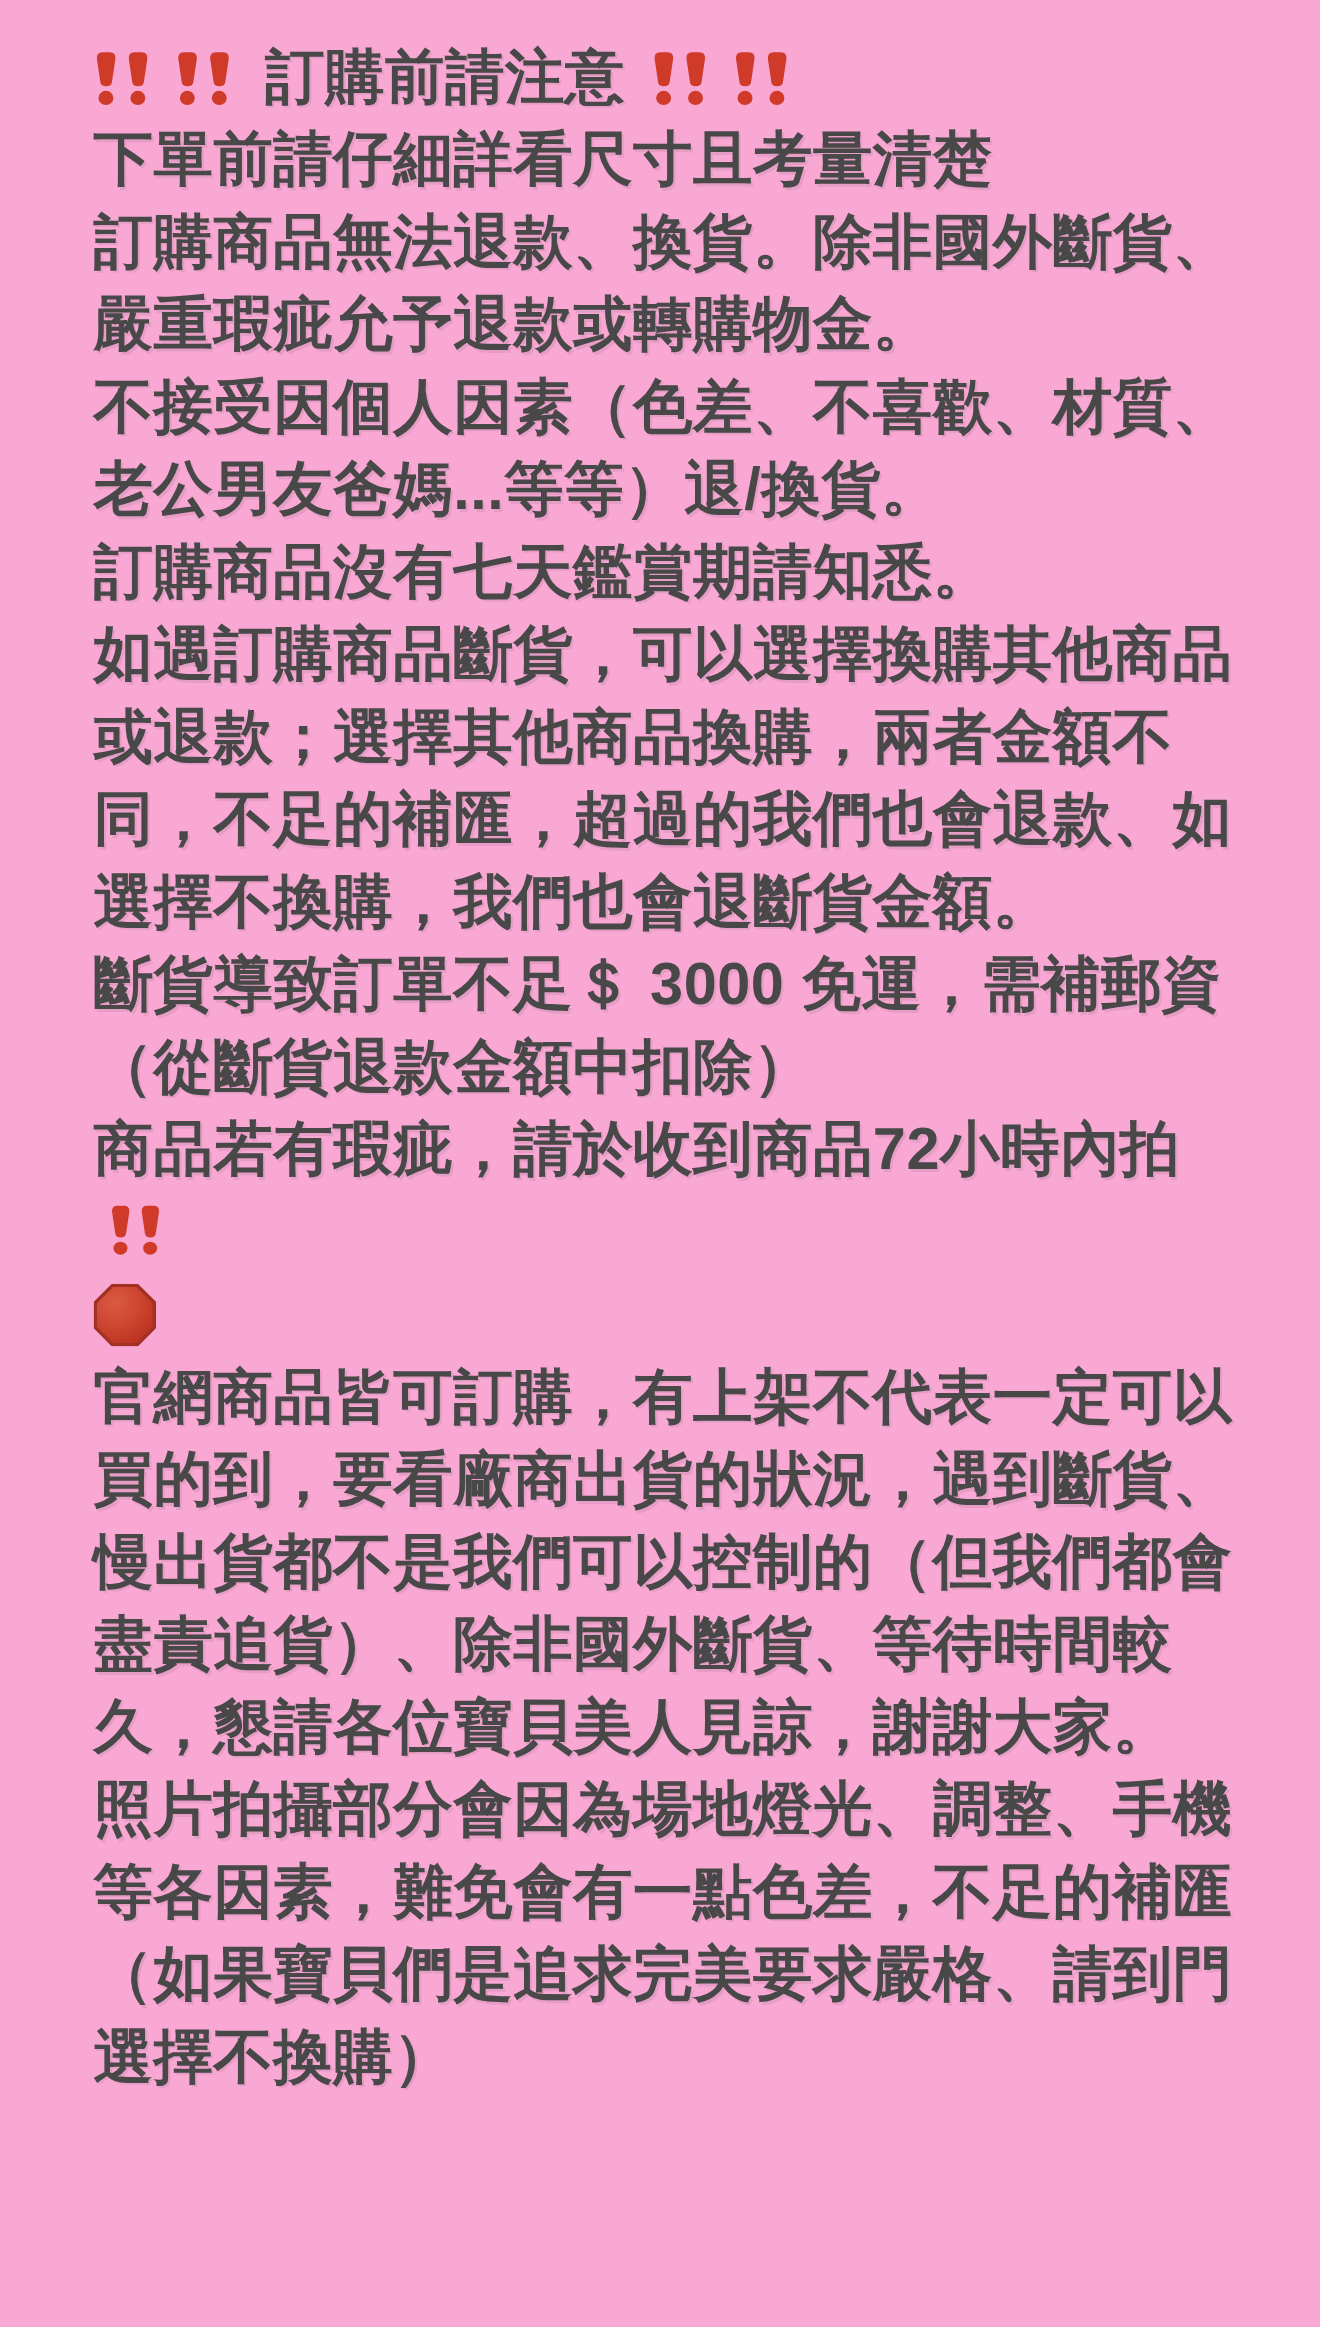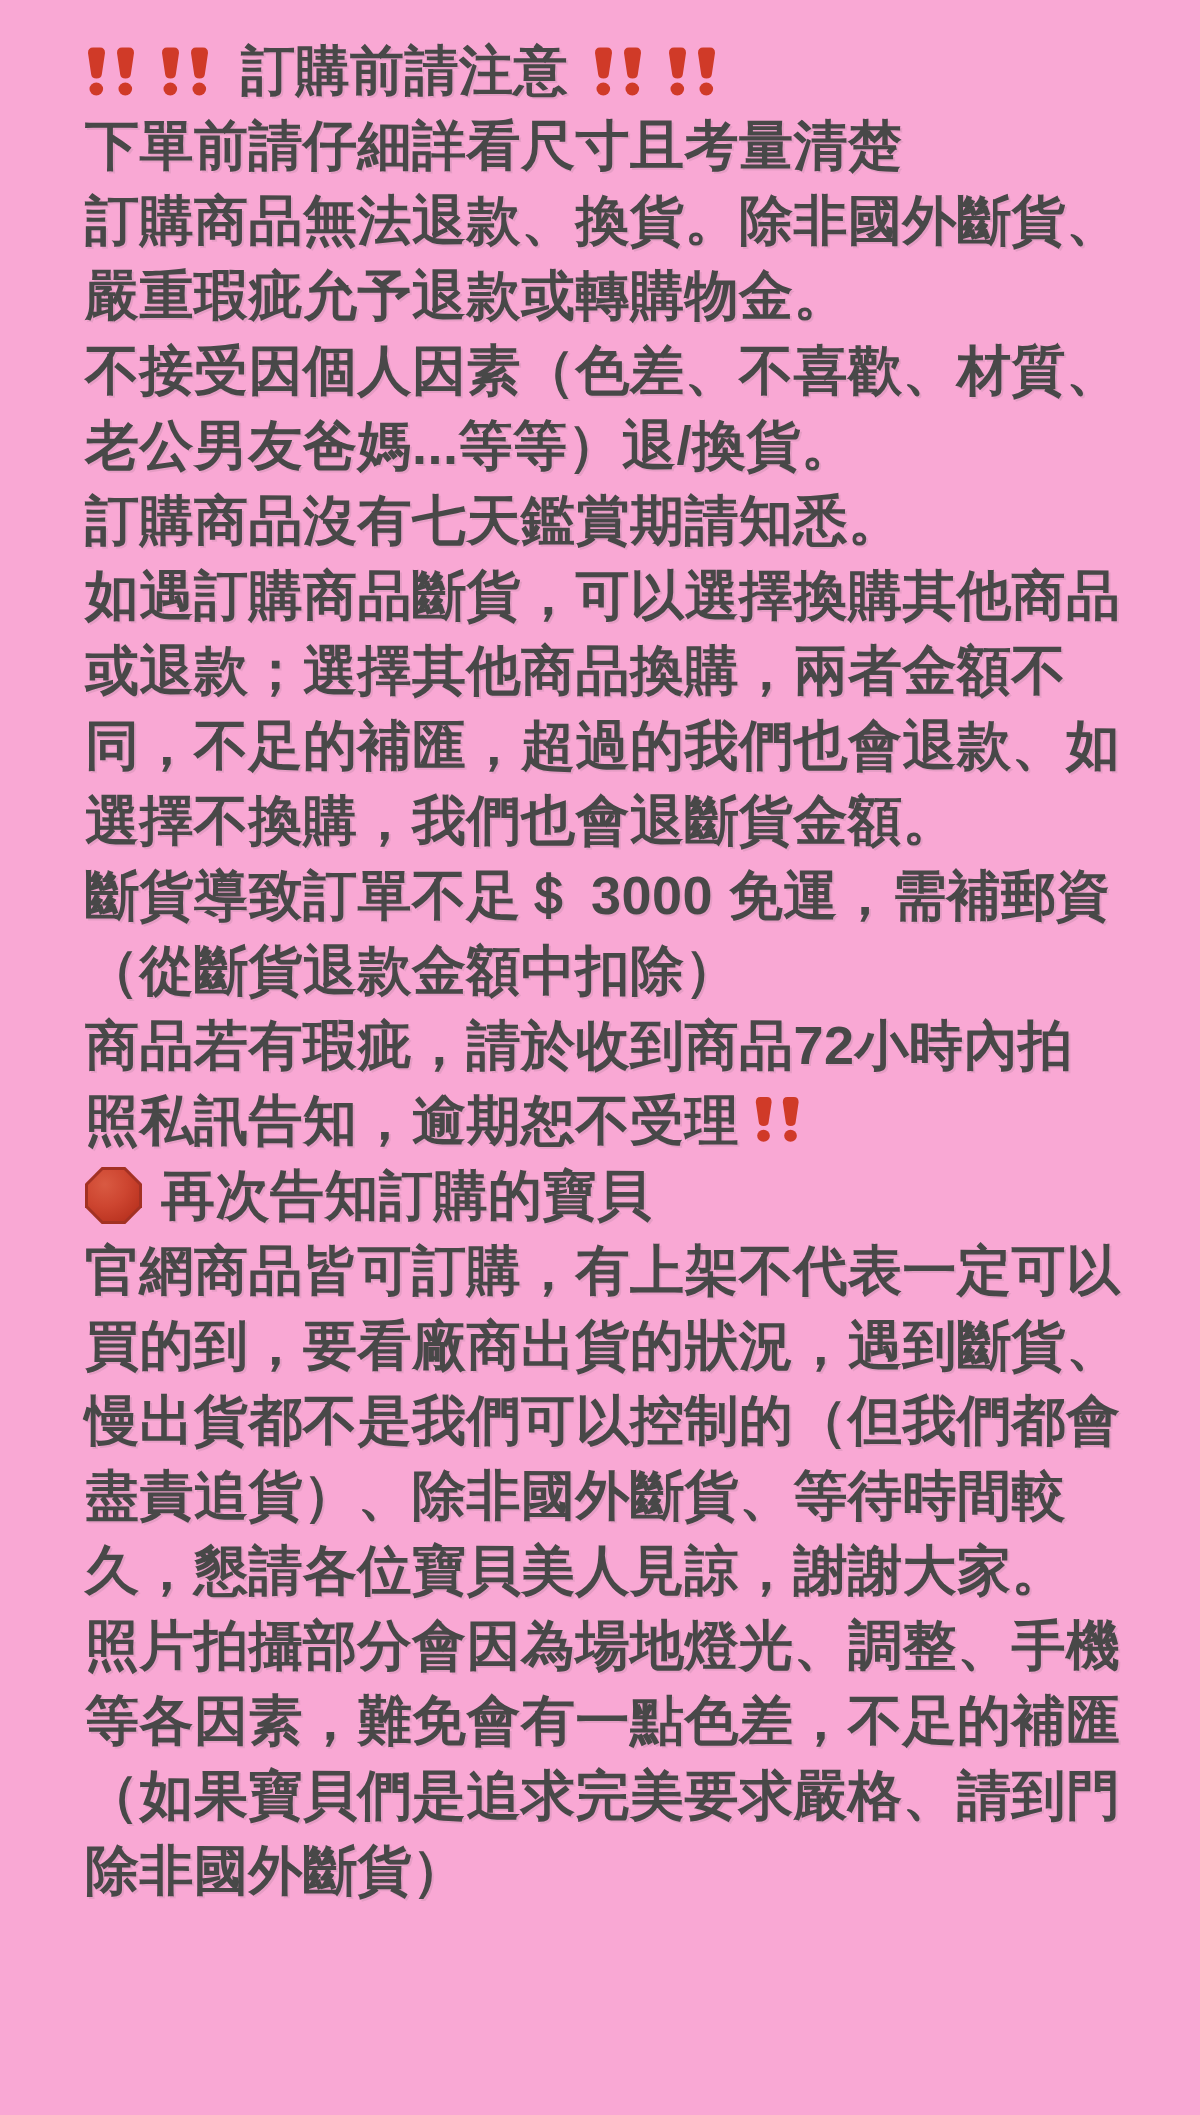--- a/index.html
+++ b/index.html
@@ -101,38 +101,37 @@
       <div class="line">如遇訂購商品斷貨，可以選擇換購其他商品</div>
       <div class="line">或退款；選擇其他商品換購，兩者金額不</div>
       <div class="line">同，不足的補匯，超過的我們也會退款、如</div>
       <div class="line">選擇不換購，我們也會退斷貨金額。</div>
       <div class="line">斷貨導致訂單不足＄ 3000 免運，需補郵資</div>
       <div class="line">（從斷貨退款金額中扣除）</div>
       <div class="line">商品若有瑕疵，請於收到商品72小時內拍</div>
     </div>
 
   <div class="line">
-    <span>照私訊告知，逾期恕不受理</span><svg class="bang-inline">
+    <svg class="bang-inline">
         <use href="#dbl-bang"></use>
       </svg>
   </div>
 
   <div class="row">
     <span class="stop-sign"></span>
-    <span class="line">再次告知訂購的寶貝</span>
   </div>
 
   <div>
       <div class="line">官網商品皆可訂購，有上架不代表一定可以</div>
       <div class="line">買的到，要看廠商出貨的狀況，遇到斷貨、</div>
       <div class="line">慢出貨都不是我們可以控制的（但我們都會</div>
       <div class="line">盡責追貨）、除非國外斷貨、等待時間較</div>
       <div class="line">久，懇請各位寶貝美人見諒，謝謝大家。</div>
       <div class="line">照片拍攝部分會因為場地燈光、調整、手機</div>
       <div class="line">等各因素，難免會有一點色差，不足的補匯</div>
     </div>
 
   <div>
       <div class="line uline">（如果寶貝們是追求完美要求嚴格、請到門</div>
-      <div class="line uline">除非國外斷貨）</div>
+      <div class="line uline">選擇不換購）</div>
     </div>
 
 </div>
 
 </body></html>

